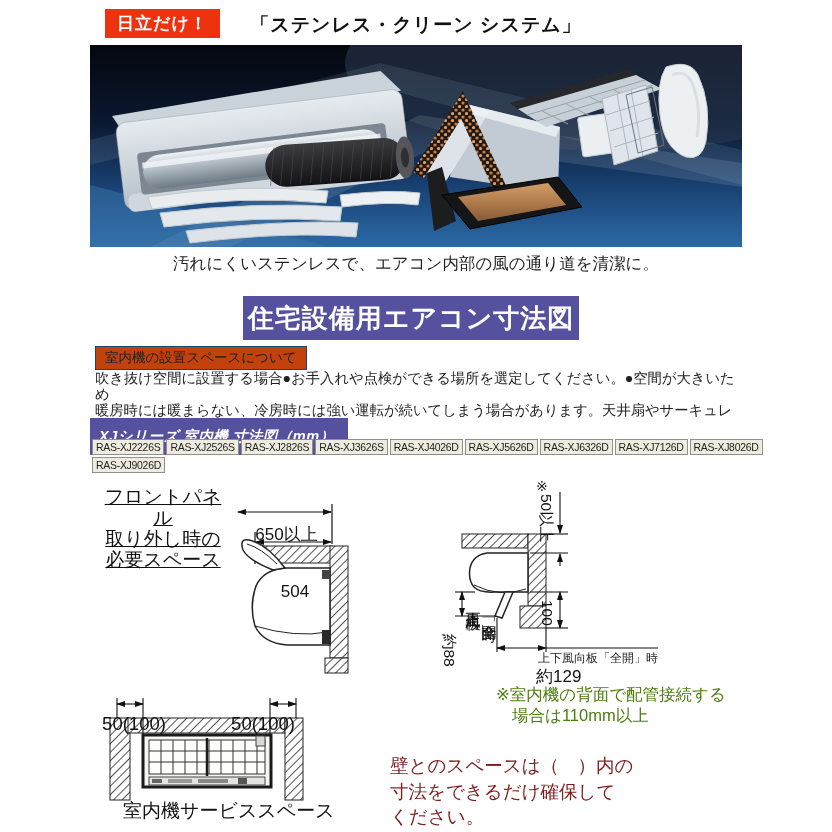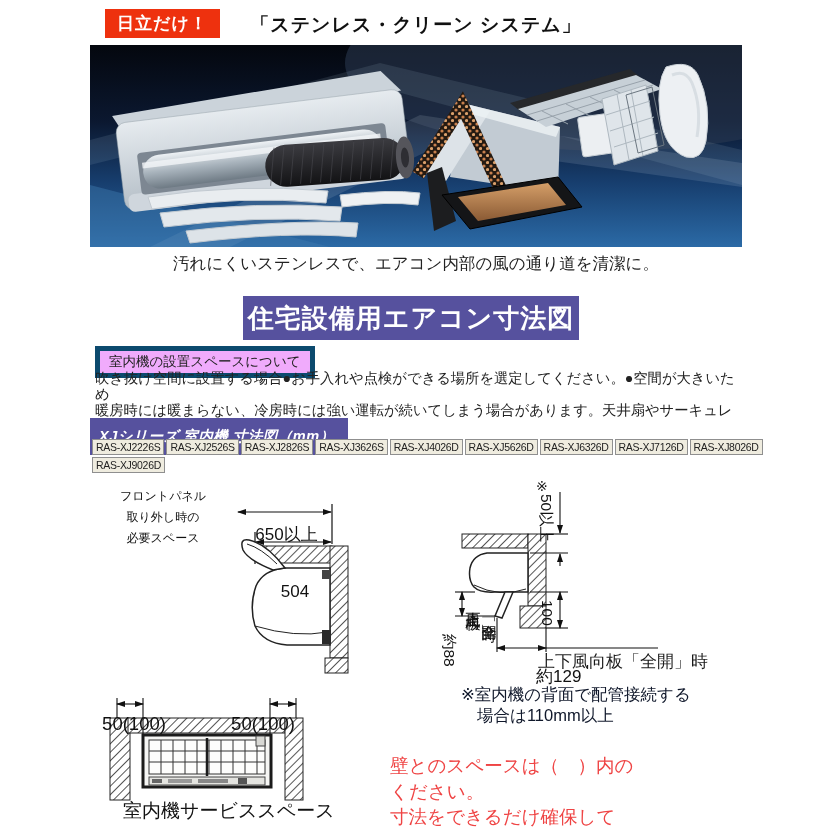--- a/index.html
+++ b/index.html
@@ -12,38 +12,38 @@
   .header-title{left:90px;top:12px;width:652px;text-align:center;font-size:19px;font-weight:bold;
          color:#111;letter-spacing:1px;}
   
   .banner{left:90px;top:45px;width:652px;height:202px;}
   .caption{left:90px;top:253px;width:652px;text-align:center;font-size:16.5px;color:#222;}
   
   .section-title{left:243px;top:296px;width:336px;height:44px;background:#56519e;color:#fff;
         font-size:26px;font-weight:bold;display:flex;align-items:center;justify-content:center;
         letter-spacing:1px;}
   
-  .notice-label{left:95px;top:346px;border:5px solid #0c4a6e;font-size:13.5px;padding:2px 9px;background:#f0abfc;color:#222;}
+  .notice-label{left:95px;top:346px;border:1px solid #0c4a6e;font-size:13.5px;padding:2px 9px;background:#c2410c;color:#222;}
   .notice-body{left:95px;top:371px;width:650px;font-size:14.3px;line-height:15.8px;color:#222;}
   
   .series-bar{left:90px;top:418px;width:258px;height:37px;background:#56519e;color:#fff;
         font-weight:bold;font-style:italic;font-size:14.5px;display:flex;align-items:center;
         padding-left:9px;box-sizing:border-box;letter-spacing:.5px;}
   .models{left:92px;top:439px;width:660px;}
   .model-row{display:flex;gap:2px;margin-bottom:2px;}
   .chip{border:1px solid #8f8f8f;background:#efecdf;font-size:10.5px;letter-spacing:-.3px;
         padding:1px 3px;color:#222;white-space:nowrap;flex:0 0 auto;}
   
   .dim{font-size:17px;color:#111;margin-top:36px;}
-  .lbl{font-size:12px;color:#111;}
+  .lbl{font-size:19px;color:#111;text-decoration:underline;}
   .rot{transform-origin:0 0;transform:rotate(90deg);white-space:nowrap;font-size:15.5px;color:#111;}
   .vert{writing-mode:vertical-rl;text-orientation:mixed;font-size:15px;color:#111;letter-spacing:1px;}
   .fp-label{left:98px;top:486px;width:130px;text-align:center;line-height:21px;}
-  .note-small{font-size:16.5px;line-height:21px;color:#0f172a;}
-  .big-note{font-size:18.5px;line-height:25.5px;color:#ef4444;}
+  .note-small{font-size:16.5px;line-height:21px;color:#4d7c0f;margin-left:35px;}
+  .big-note{font-size:18.5px;line-height:25.5px;color:#7f1d1d;}
   svg{display:block;}
 </style>
 </head>
 <body>
 
 <div id="page">
 
   <div class="abs badge">日立だけ！</div>
   <div class="abs header-title">「ステンレス・クリーン システム」</div>
 
@@ -270,21 +270,21 @@
 
       <line x1="50" y1="116" x2="30" y2="116"></line>
       <line x1="70" y1="140" x2="30" y2="140"></line>
       <line x1="37" y1="116" x2="37" y2="140" marker-start="url(#m2)" marker-end="url(#m2)"></line>
     </g>
   </svg>
   <div class="abs" style="left:536px;top:478px;font-size:14px;">※</div>
   <span class="abs rot" style="left:556px;top:494px;">50以上</span>
   <span class="abs rot" style="left:556px;top:600px;">100</span>
   <div class="abs dim" style="left:536px;top:629px;">約129</div>
-  <div class="abs" style="left:538px;top:650px;font-size:17px;">上下風向板「全開」時</div>
+  <div class="abs" style="left:538px;top:650px;font-size:12px;">上下風向板「全開」時</div>
   <span class="abs rot" style="left:459px;top:634px;">約88</span>
   <div class="abs vert" style="left:463px;top:600px;">上下風向板</div>
   <div class="abs vert" style="left:479px;top:612px;">「全開」時</div>
   <div class="abs note-small" style="left:461px;top:684px;">
     <div>※室内機の背面で配管接続する</div>
     <div style="margin-left:16px;">場合は110mm以上</div>
   </div>
 
   <svg class="abs" style="left:88px;top:672px;" width="320" height="155" viewBox="0 0 320 155">
     <defs>
@@ -333,17 +333,17 @@
       <rect x="150" y="106" width="9" height="6" fill="#555"></rect>
       <rect x="168" y="64" width="9" height="10" fill="#d8d8d4" stroke="#444" stroke-width="1"></rect>
     </g>
   </svg>
   <div class="abs dim" style="left:96px;top:677px;width:76px;text-align:center;font-size:18.5px;">50(100)</div>
   <div class="abs dim" style="left:213px;top:677px;width:100px;text-align:center;font-size:18.5px;">50(100)</div>
   <div class="abs" style="left:123px;top:798px;font-size:19px;color:#111;">室内機サービススペース</div>
 
   <div class="abs big-note" style="left:390px;top:753px;">
     <div>壁とのスペースは（　）内の</div>
+    <div>寸法をできるだけ確保して</div>
     <div>ください。</div>
-    <div>寸法をできるだけ確保して</div>
   </div>
 
 </div>
 
 </body></html>

